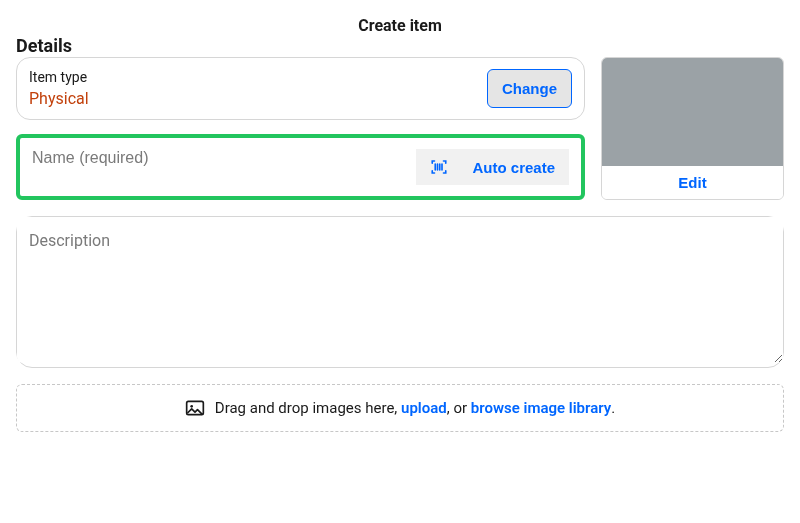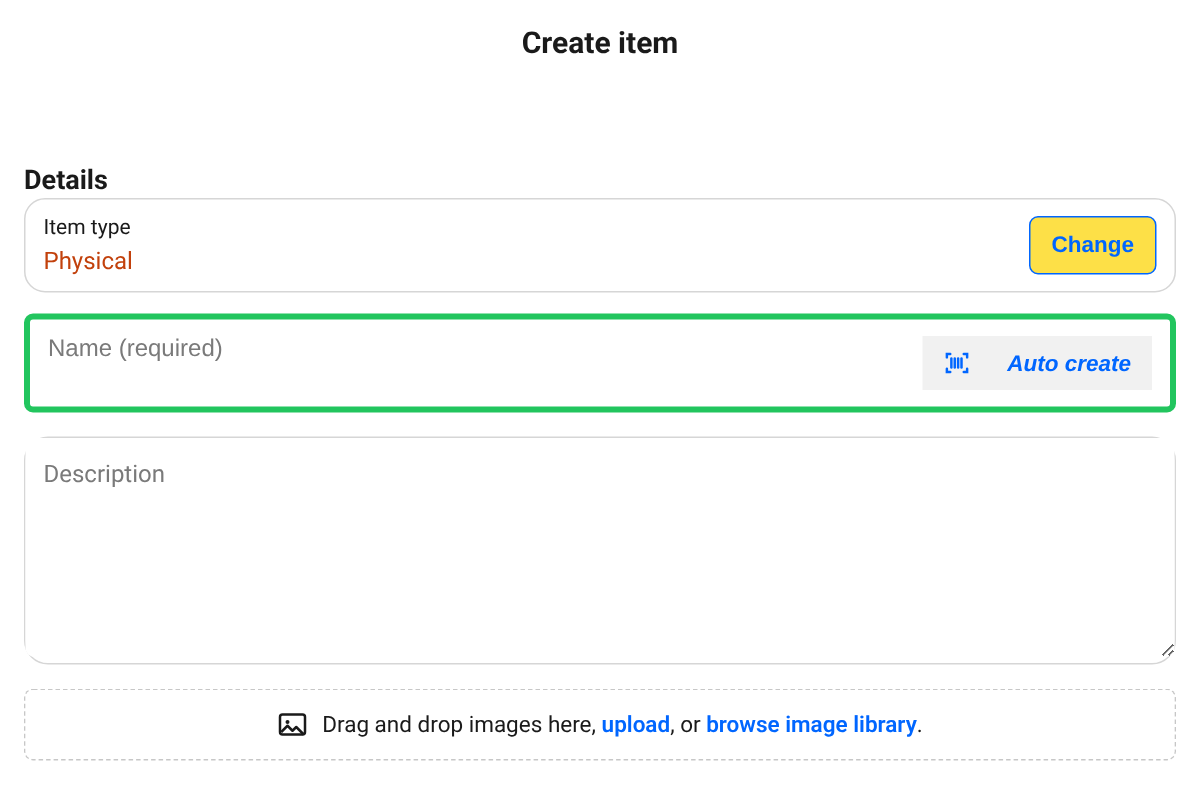--- a/index.html
+++ b/index.html
@@ -12,23 +12,22 @@
       width: 800px;
       height: 523px;
       background: #ffffff;
       color: #1a1a1a;
     }
     .container {
       padding: 16px;
     }
     .page-title {
       text-align: center;
-      font-size: 20px;
+      font-size: 16px;
       font-weight: 700;
-      margin-bottom: 70px;
     }
     .section-title {
       font-size: 18px;
       font-weight: 700;
       margin-bottom: 1px;
     }
     .row {
       display: flex;
       gap: 16px;
       align-items: stretch;
@@ -55,21 +54,21 @@
     .item-type-label {
       font-size: 14px;
       color: #1a1a1a;
     }
     .item-type-value {
       font-size: 16px;
       color: #c2410c;
     }
     .change-btn {
       border: 1.5px solid #0066ff;
-      background: #fde047;
+      background: #e5e5e5;
       color: #0066ff;
       font-size: 15px;
       font-weight: 600;
       padding: 10px 14px;
       border-radius: 6px;
       cursor: pointer;
     }
     .name-card {
       border: 4px solid #22c55e;
       border-radius: 6px;
@@ -94,21 +93,20 @@
       align-items: center;
       gap: 24px;
       background: #f1f1f1;
       border: none;
       color: #0066ff;
       font-size: 15px;
       font-weight: 600;
       padding: 9px 14px;
       border-radius: 0;
       cursor: pointer;
-      font-style: italic;
     }
     .barcode-icon {
       width: 18px;
       height: 18px;
       display: inline-block;
     }
     .image-card {
       width: 183px;
       border: 1px solid #d6d6d6;
       border-radius: 6px;
@@ -208,20 +206,24 @@
               <line x1="10" y1="8" x2="10" y2="16"></line>
               <line x1="13" y1="8" x2="13" y2="16"></line>
               <line x1="16" y1="8" x2="16" y2="16"></line>
             </svg>
           </span>
           <span>Auto create</span>
         </button>
       </div>
     </div>
 
+    <div class="image-card">
+      <div class="image-preview"></div>
+      <button class="edit-btn">Edit</button>
+    </div>
   </div>
 
   <div class="description-card">
     <textarea class="description-input" placeholder="Description" style=""></textarea>
   </div>
 
   <div class="dropzone">
     <span class="image-icon">
       <svg viewBox="0 0 24 20" width="20" height="18" fill="none" stroke="#1a1a1a" stroke-width="2" stroke-linejoin="round">
         <rect x="2" y="2" width="20" height="16" rx="2"></rect>

